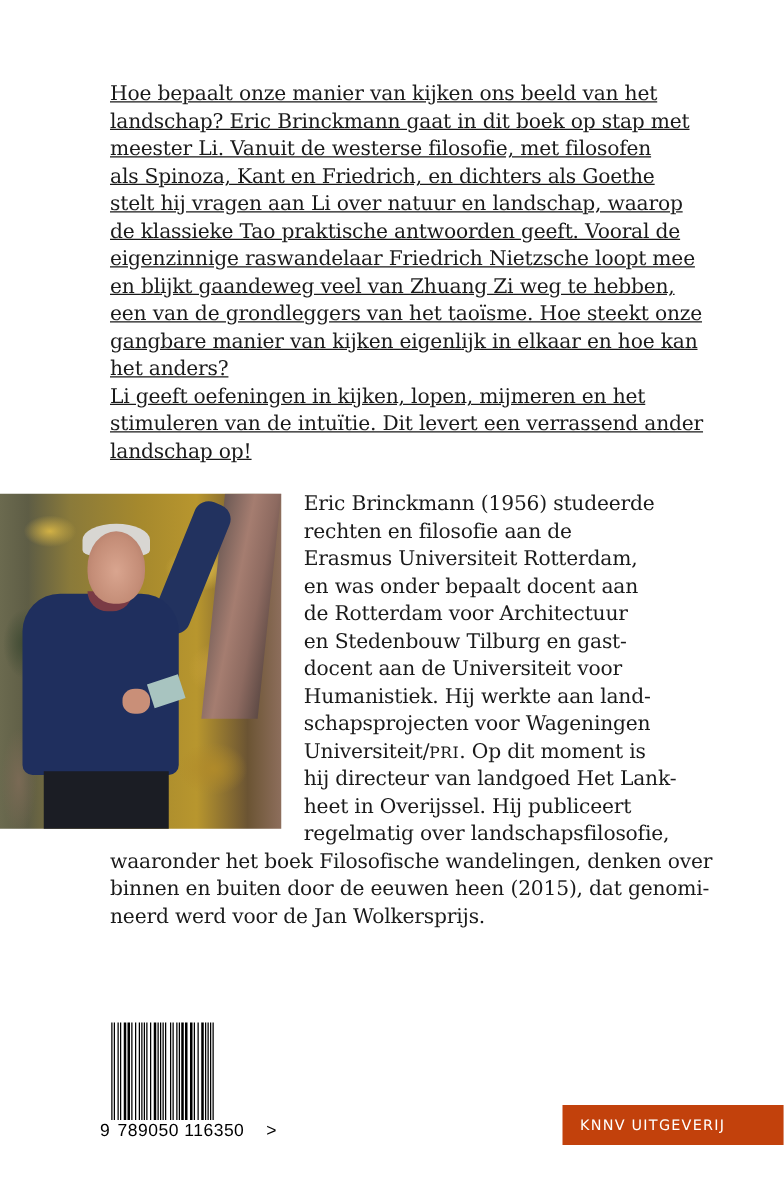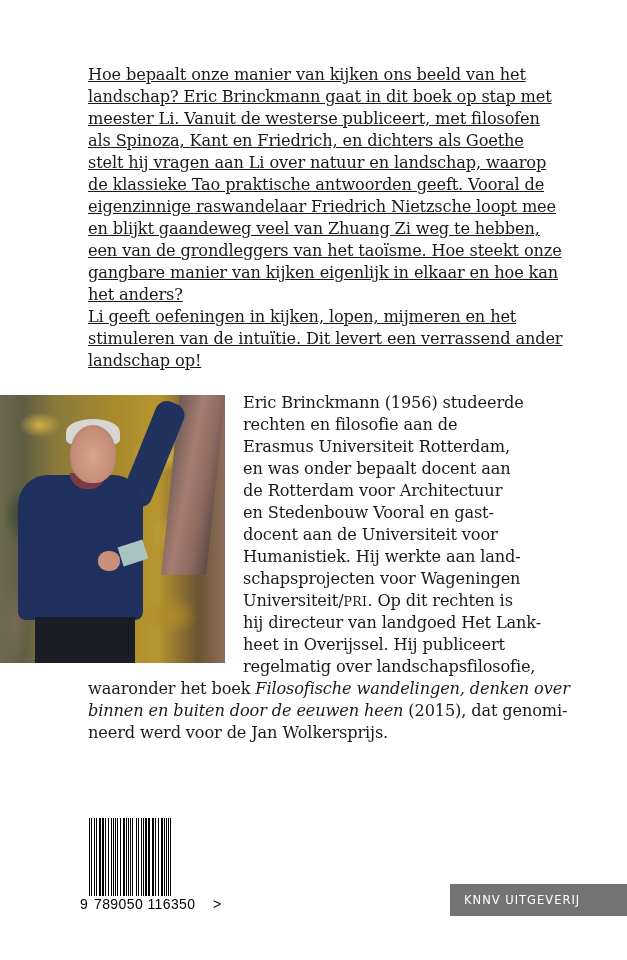--- a/index.html
+++ b/index.html
@@ -4,21 +4,21 @@
 <style>
   html, body { margin: 0; padding: 0; }
   body {
     width: 627px; height: 960px; background: #ffffff; position: relative; overflow: hidden;
     font-family: "DejaVu Serif", "Liberation Serif", serif; color: #1a1a1a;
   }
   .line { position: absolute; white-space: nowrap; font-size: 16.2px; line-height: 22px; letter-spacing: -0.15px; }
   .intro .line { left: 88px; text-decoration: underline; }
   .bio-narrow .line { left: 243px; }
   .bio-wide .line { left: 88px; }
-  .it { font-style: italic; }
+  .it { }
   .sc { font-size: 12.5px; letter-spacing: 0.4px; }
 
   .photo {
     position: absolute; left: 0; top: 395px; width: 225px; height: 268px; overflow: hidden;
     background: linear-gradient(90deg, #6b6a4f 0%, #5e5d45 10%, #8a7a3a 25%, #a6892d 50%, #b8962e 70%, #6b5433 88%, #8d6e5c 100%);
   }
   .photo .bg-foliage { position:absolute; inset:0;
     background:
       radial-gradient(ellipse 30px 18px at 40px 30px, #d2b145 0%, transparent 70%),
       radial-gradient(ellipse 40px 25px at 160px 60px, #e0bd4a 0%, transparent 70%),
@@ -40,34 +40,34 @@
   .photo .pants { position:absolute; left: 35px; top: 222px; width: 100px; height: 50px; background: #1b1d24; }
 
   .barcode { position: absolute; left: 89px; top: 818px; width: 128px; height: 78px; display: flex; align-items: stretch; }
   .barcode span { display: block; height: 100%; background: #000; }
   .barcode-digits { position: absolute; top: 896px; left: 80px; font-family: "Liberation Sans", "DejaVu Sans", sans-serif; font-size: 14px; color: #000; letter-spacing: 0.4px; white-space: nowrap; }
   .barcode-first { position:absolute; left: 80px; top: 896px; }
   .barcode-main { position:absolute; left: 94px; top: 896px; }
   .barcode-arrow { position:absolute; left: 213px; top: 896px; }
 
   .publisher {
-    position: absolute; left: 450px; top: 884px; width: 177px; height: 32px; background: #737373;
+    position: absolute; left: 450px; top: 884px; width: 177px; height: 32px; background: #c2410c;
     color: #ffffff; font-family: "DejaVu Sans", "Liberation Sans", sans-serif; font-size: 11.5px;
     letter-spacing: 1px; line-height: 32px; padding-left: 14px; box-sizing: border-box; font-weight: 500;
   }
 </style>
 </head>
 <body>
 
 <div>
 
   <div class="intro">
     <div class="line" style="top:64px">Hoe bepaalt onze manier van kijken ons beeld van het</div>
     <div class="line" style="top:86px">landschap? Eric Brinckmann gaat in dit boek op stap met</div>
-    <div class="line" style="top:108px">meester Li. Vanuit de westerse publiceert, met filosofen</div>
+    <div class="line" style="top:108px">meester Li. Vanuit de westerse filosofie, met filosofen</div>
     <div class="line" style="top:130px">als Spinoza, Kant en Friedrich, en dichters als Goethe</div>
     <div class="line" style="top:152px">stelt hij vragen aan Li over natuur en landschap, waarop</div>
     <div class="line" style="top:174px">de klassieke Tao praktische antwoorden geeft. Vooral de</div>
     <div class="line" style="top:196px">eigenzinnige raswandelaar Friedrich Nietzsche loopt mee</div>
     <div class="line" style="top:218px">en blijkt gaandeweg veel van Zhuang Zi weg te hebben,</div>
     <div class="line" style="top:240px">een van de grondleggers van het taoïsme. Hoe steekt onze</div>
     <div class="line" style="top:262px">gangbare manier van kijken eigenlijk in elkaar en hoe kan</div>
     <div class="line" style="top:284px">het anders?</div>
     <div class="line" style="top:306px">Li geeft oefeningen in kijken, lopen, mijmeren en het</div>
     <div class="line" style="top:328px">stimuleren van de intuïtie. Dit levert een verrassend ander</div>
@@ -86,25 +86,25 @@
     <div class="hand"></div>
     <div class="pants"></div>
   </div>
 
   <div class="bio-narrow">
     <div class="line" style="top:392px">Eric Brinckmann (1956) studeerde</div>
     <div class="line" style="top:414px">rechten en filosofie aan de</div>
     <div class="line" style="top:436px">Erasmus Universiteit Rotterdam,</div>
     <div class="line" style="top:458px">en was onder bepaalt docent aan</div>
     <div class="line" style="top:480px">de Rotterdam voor Architectuur</div>
-    <div class="line" style="top:502px">en Stedenbouw Vooral en gast-</div>
+    <div class="line" style="top:502px">en Stedenbouw Tilburg en gast-</div>
     <div class="line" style="top:524px">docent aan de Universiteit voor</div>
     <div class="line" style="top:546px">Humanistiek. Hij werkte aan land-</div>
     <div class="line" style="top:568px">schapsprojecten voor Wageningen</div>
-    <div class="line" style="top:590px"><span>Universiteit/</span><span class="sc">PRI</span><span>. Op dit rechten is</span></div>
+    <div class="line" style="top:590px"><span>Universiteit/</span><span class="sc">PRI</span><span>. Op dit moment is</span></div>
     <div class="line" style="top:612px">hij directeur van landgoed Het Lank-</div>
     <div class="line" style="top:634px">heet in Overijssel. Hij publiceert</div>
     <div class="line" style="top:656px">regelmatig over landschapsfilosofie,</div>
   </div>
 
   <div class="bio-wide">
     <div class="line" style="top:678px"><span>waaronder het boek </span><span class="it">Filosofische wandelingen, denken over</span></div>
     <div class="line" style="top:700px"><span class="it">binnen en buiten door de eeuwen heen</span><span> (2015), dat genomi-</span></div>
     <div class="line" style="top:722px">neerd werd voor de Jan Wolkersprijs.</div>
   </div>

